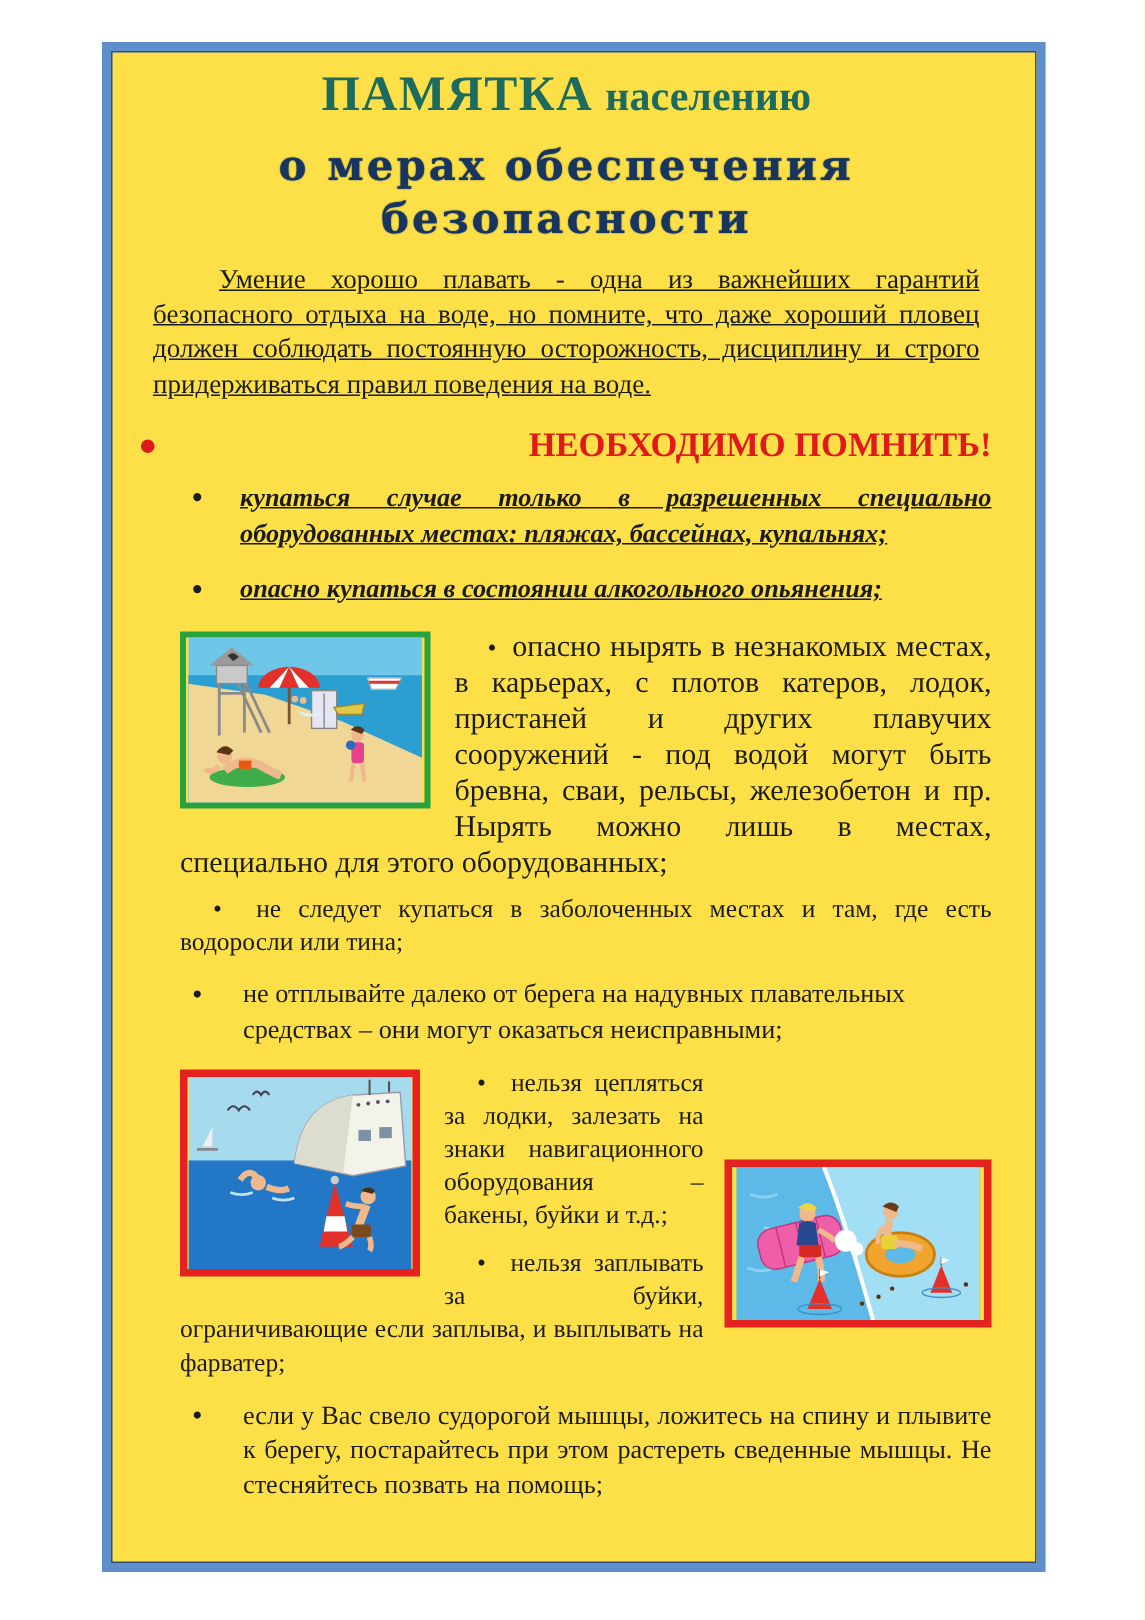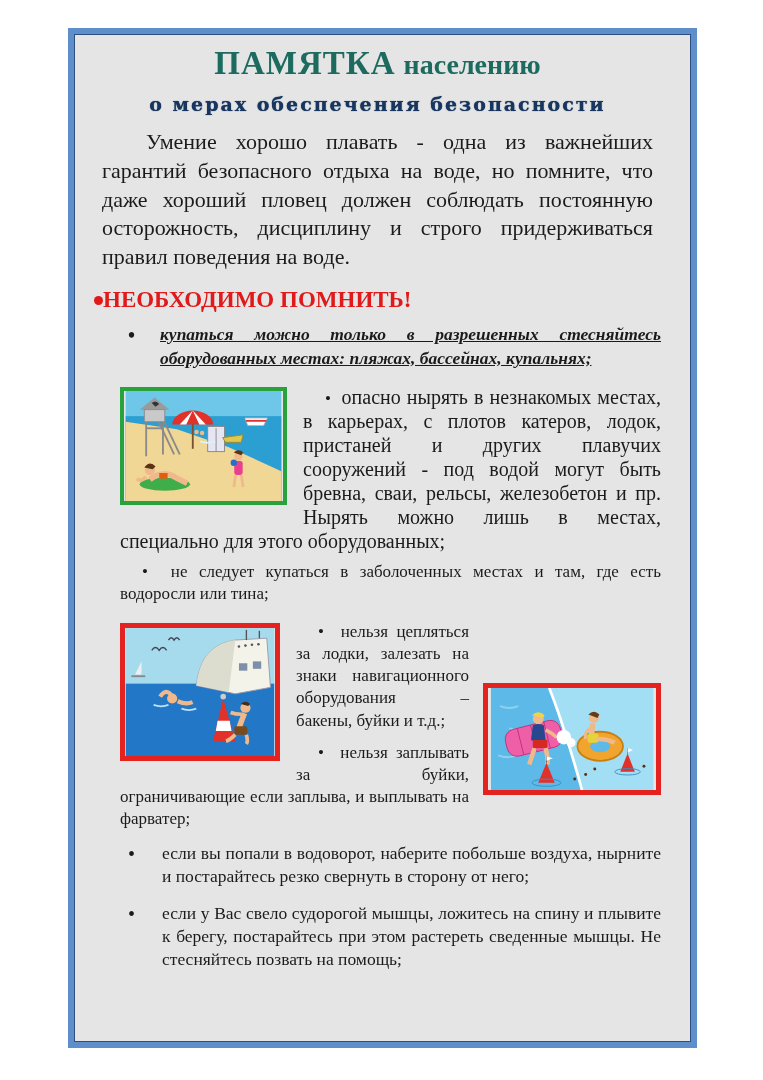--- a/index.html
+++ b/index.html
@@ -10,40 +10,40 @@
   *{box-sizing:border-box;}
   html,body{margin:0;padding:0;background:#fff;}
   body{
     width:763px;height:1080px;position:relative;
     font-family:"Liberation Serif", serif;color:var(--text-black);
   }
   .frame{
     position:absolute;left:68px;top:28px;width:629px;height:1020px;
     border:6px solid var(--frame-blue);
     box-shadow:inset 0 0 0 1px var(--frame-navy);
-    padding:8px 30px 0 20px;overflow:hidden;background:#e5e5e5;
+    padding:8px 30px 0 20px;overflow:hidden;background:#fde047;
   }
   .title{
     text-align:center;margin:4px 0 0 0;color:var(--title-teal);
     font-weight:bold;line-height:1.05;
   }
   .title .big{font-size:33px;letter-spacing:1px;}
   .title .small{font-size:28px;}
   .subtitle{
     text-align:center;margin:12px 0 0 0;color:var(--subtitle-navy);
     font-family:"DejaVu Serif", serif;font-weight:bold;
-    font-size:19px;line-height:1.25;letter-spacing:2px;
+    font-size:28px;line-height:1.25;letter-spacing:2px;
     text-shadow:0 0 1px var(--subtitle-navy);
   }
   .intro{
-    margin:12px 8px 0 8px;font-size:22px;line-height:1.3;
-    text-align:justify;text-indent:44px;
+    margin:12px 8px 0 8px;font-size:18px;line-height:1.3;
+    text-align:justify;text-indent:44px;text-decoration:underline;
   }
   .section-heading{
-    display:flex;justify-content:flex-start;align-items:center;
+    display:flex;justify-content:space-between;align-items:center;gap:20px;
     margin:16px 0 10px 0;color:var(--accent-red);
     font-size:23px;font-weight:bold;
   }
   .section-heading .dot{
     width:9px;height:9px;border-radius:50%;background:var(--accent-red);flex:0 0 auto;
   }
   .em-list{margin:0 0 4px 26px;padding:0;list-style:none;}
   .em-item{
     position:relative;padding-left:40px;margin:0 0 14px 0;
     font-size:17.5px;line-height:1.35;font-weight:bold;font-style:italic;
@@ -87,21 +87,22 @@
   </div>
 
   <p class="intro">Умение хорошо плавать - одна из важнейших гарантий безопасного отдыха на воде, но помните, что даже хороший пловец должен соблюдать постоянную осторожность, дисциплину и строго придерживаться правил поведения на воде.</p>
 
   <div class="section-heading">
     <span class="dot"></span>
     <span>НЕОБХОДИМО ПОМНИТЬ!</span>
   </div>
 
   <ul class="em-list">
-    <li class="em-item">купаться можно только в разрешенных стесняйтесь оборудованных местах: пляжах, бассейнах, купальнях;</li>
+    <li class="em-item">купаться случае только в разрешенных специально оборудованных местах: пляжах, бассейнах, купальнях;</li>
+    <li class="em-item">опасно купаться в состоянии алкогольного опьянения;</li>
   </ul>
 
   <div class="block">
     <svg class="pic pic-green" width="167" height="118" viewBox="0 0 167 118">
       <rect width="167" height="118" fill="#6ec6e9"></rect>
       <rect y="27" width="167" height="91" fill="#2b9ed2"></rect>
       <polygon points="0,33 55,41 110,60 167,86 167,118 0,118" fill="#f1d795"></polygon>
       <g stroke="#8a8a8a" stroke-width="2" fill="none">
         <line x1="22" y1="18" x2="22" y2="70"></line>
           <line x1="40" y1="18" x2="40" y2="68"></line>
@@ -140,20 +141,23 @@
         <rect x="116.5" y="75" width="9" height="15" rx="2.5" fill="#e83f8e"></rect>
         <line x1="118" y1="90" x2="116" y2="103" stroke="#f0b98c" stroke-width="3"></line>
         <line x1="124" y1="90" x2="126" y2="103" stroke="#f0b98c" stroke-width="3"></line>
         <circle cx="116" cy="77" r="3.4" fill="#2a6cc8"></circle>
       </g>
     </svg>
     <p class="rule-inline first">опасно нырять в незнакомых местах, в карьерах, с плотов катеров, лодок, пристаней и других плавучих сооружений - под водой могут быть бревна, сваи, рельсы, железобетон и пр. Нырять можно лишь в местах, специально для этого оборудованных;</p>
     <p class="rule-inline first rule-std">не следует купаться в заболоченных местах и там, где есть водоросли или тина;</p>
   </div>
 
+  <ul class="hang-list">
+    <li class="hang-item center2">не отплывайте далеко от берега на надувных плавательных средствах – они могут оказаться неисправными;</li>
+  </ul>
 
   <div class="block">
     <svg class="pic pic-red" width="160" height="138" viewBox="0 0 160 138">
       <rect width="160" height="138" fill="#a6dbee"></rect>
       <rect y="60" width="160" height="78" fill="#2277c6"></rect>
       <g>
         <path d="M76,62 C80,30 94,17 118,13 L152,11 L156,64 L118,71 Z" fill="#f4f3ea" stroke="#99a" stroke-width="1"></path>
         <path d="M76,62 C80,30 94,17 118,13 L111,69 Z" fill="#dcdccf"></path>
         <line x1="130" y1="2" x2="130" y2="13" stroke="#555" stroke-width="1.5"></line>
         <line x1="144" y1="3" x2="144" y2="11" stroke="#555" stroke-width="1.5"></line>
@@ -232,18 +236,17 @@
         <circle cx="104" cy="95" r="1.6" fill="#5a2e10"></circle>
       <circle cx="114" cy="89" r="1.6" fill="#5a2e10"></circle>
         <circle cx="168" cy="86" r="1.6" fill="#5a2e10"></circle>
     </svg>
 
     <p class="rule-inline first rule-std">нельзя цепляться за лодки, залезать на знаки навигационного оборудования – бакены, буйки и т.д.;</p>
     <p class="rule-inline first rule-std">нельзя заплывать за буйки, ограничивающие если заплыва, и выплывать на фарватер;</p>
   </div>
 
   <ul class="hang-list">
-    <li class="hang-item">если вы попали в водоворот, наберите побольше воздуха, нырните и постарайтесь резко свернуть в сторону от него;</li>
     <li class="hang-item">если у Вас свело судорогой мышцы, ложитесь на спину и плывите к берегу, постарайтесь при этом растереть сведенные мышцы. Не стесняйтесь позвать на помощь;</li>
 
   </ul>
 
 </div>
 
 </body></html>

